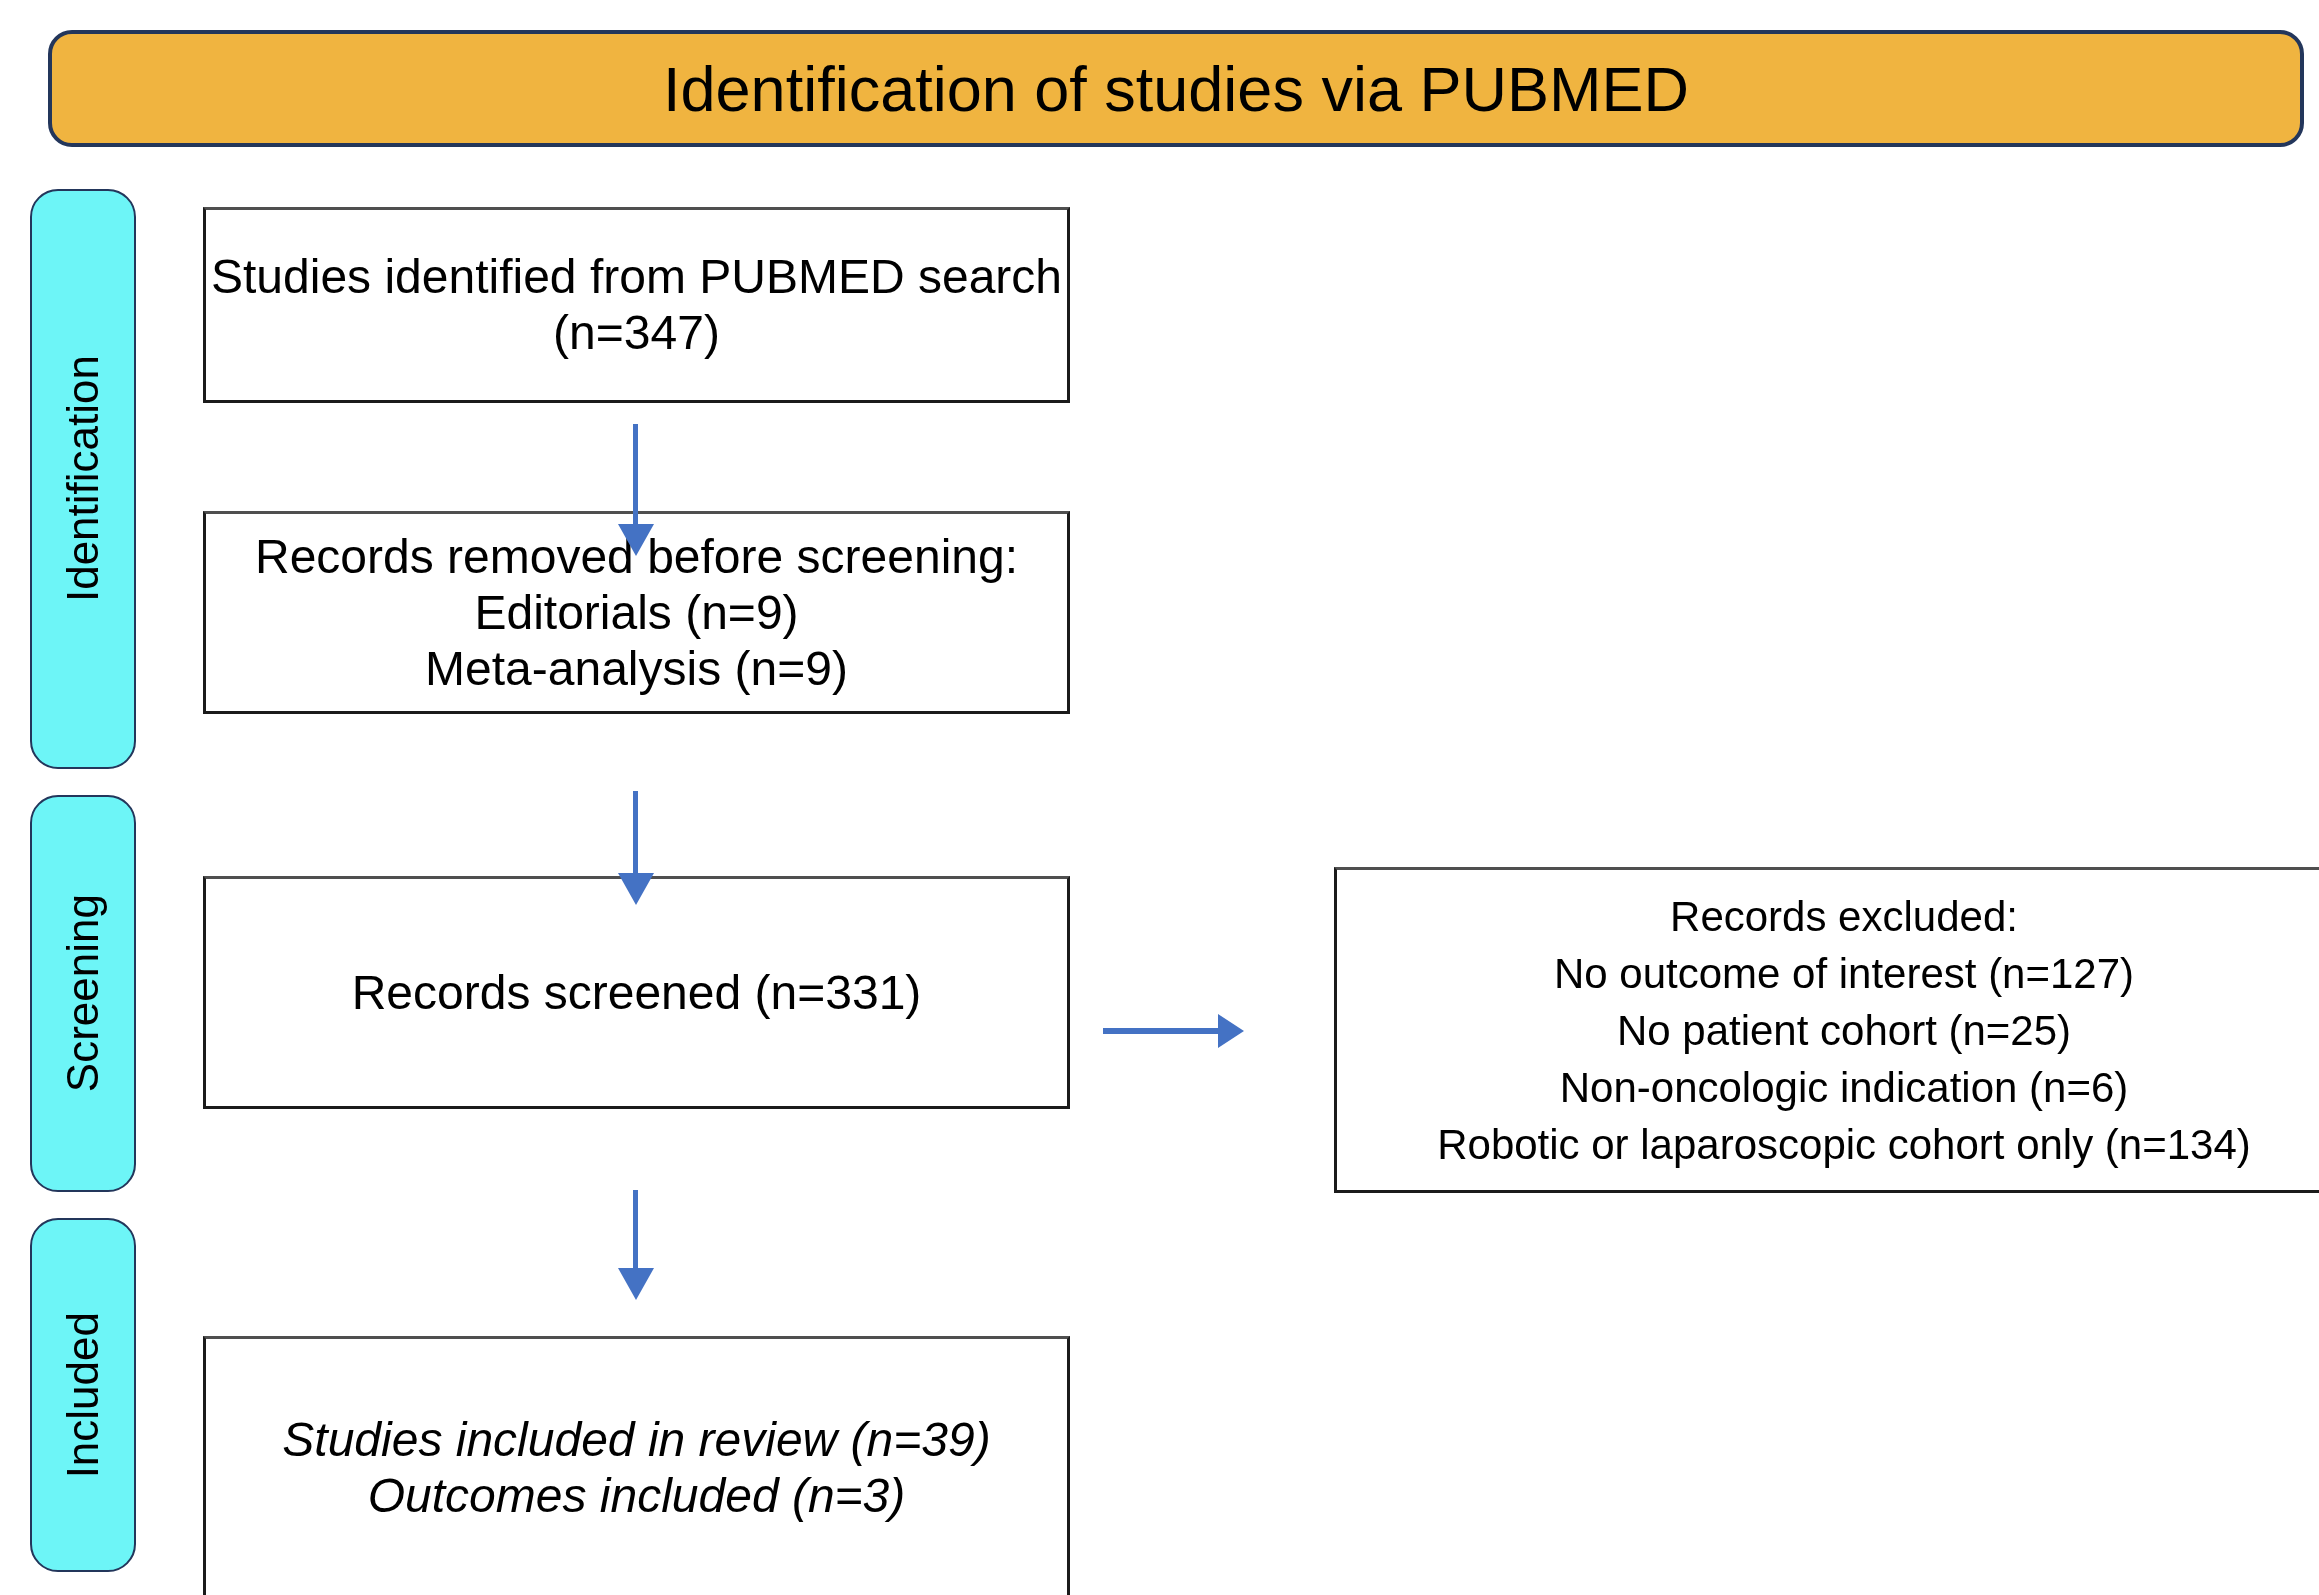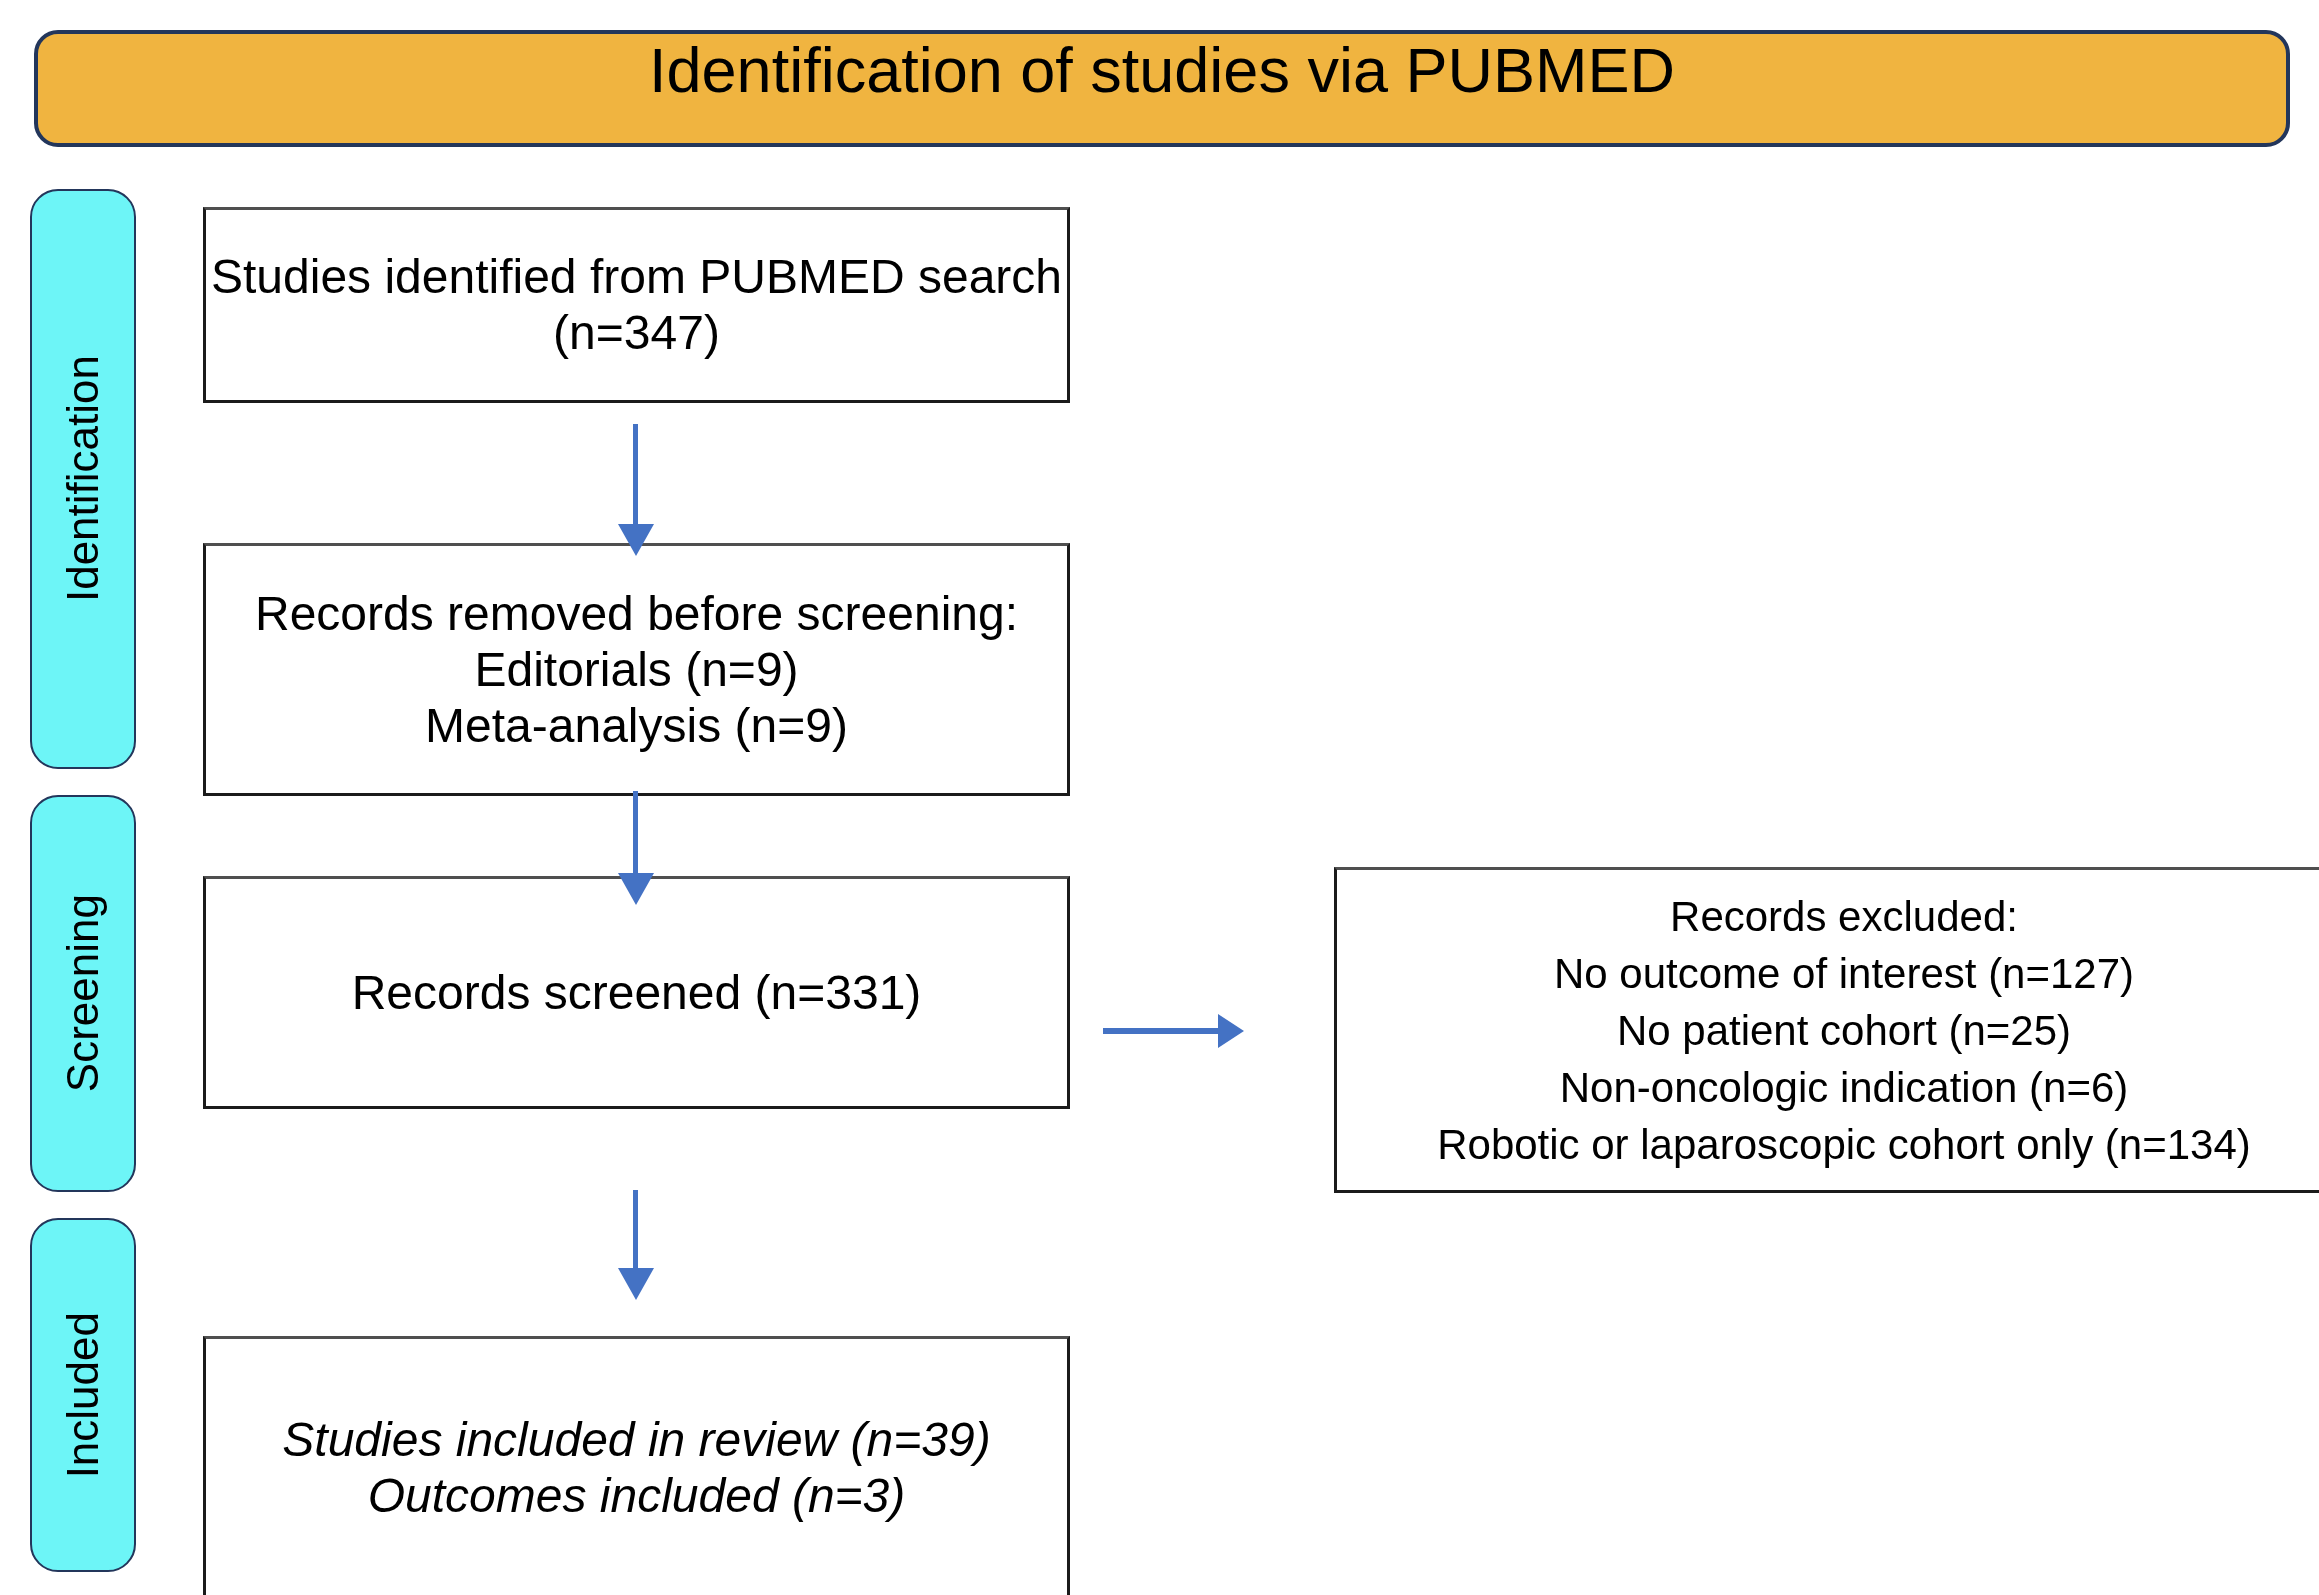--- a/index.html
+++ b/index.html
@@ -10,24 +10,24 @@
   }
   *{margin:0;padding:0;box-sizing:border-box;}
   html,body{background:var(--background);}
   body{
     width:2319px;height:1595px;position:relative;overflow:hidden;
     font-family:"Liberation Sans","DejaVu Sans",sans-serif;color:var(--text);
   }
   .abs{position:absolute;}
   
   .title-banner{
-    left:34px;top:30px;width:2256px;height:117px;
+    left:48px;top:30px;width:2256px;height:117px;
     background:var(--title-fill);
     border:4.7px solid var(--title-border);border-radius:24px;
-    display:flex;justify-content:center;
+    display:flex;align-items:center;justify-content:center;
     font-size:63px;letter-spacing:0px;
   }
   
   .stage{
     left:30px;width:106px;
     background:var(--stage-fill);
     border:2.8px solid var(--stage-border);border-radius:28px;
     display:flex;align-items:center;justify-content:center;
   }
   .stage-label{
@@ -40,21 +40,21 @@
   
   .flow-box{
     background:#fff;
     border:3.7px solid var(--box-border);
     border-top-color:#4F4F4F;
     display:flex;flex-direction:column;align-items:center;justify-content:center;
     text-align:center;font-size:48px;line-height:56px;
   }
   .col-left{left:203px;width:867px;}
   #box-identified{top:207px;height:196px;}
-  #box-removed{top:543px;height:253px;}
+  #box-removed{top:511px;height:203px;}
   #box-screened{top:876px;height:233px;text-align:right;}
   #box-included{top:1336px;height:264px;font-style:italic;}
   #box-excluded{left:1334px;top:867px;width:1020px;height:326px;font-size:42px;line-height:57px;}
   
   .arrow-v{width:37px;display:flex;flex-direction:column;align-items:center;}
   .arrow-v .stem{width:5.6px;background:var(--arrow);flex:1;}
   .arrow-v .head{
     width:0;height:0;
     border-left:18.6px solid transparent;border-right:18.6px solid transparent;
     border-top:32px solid var(--arrow);

